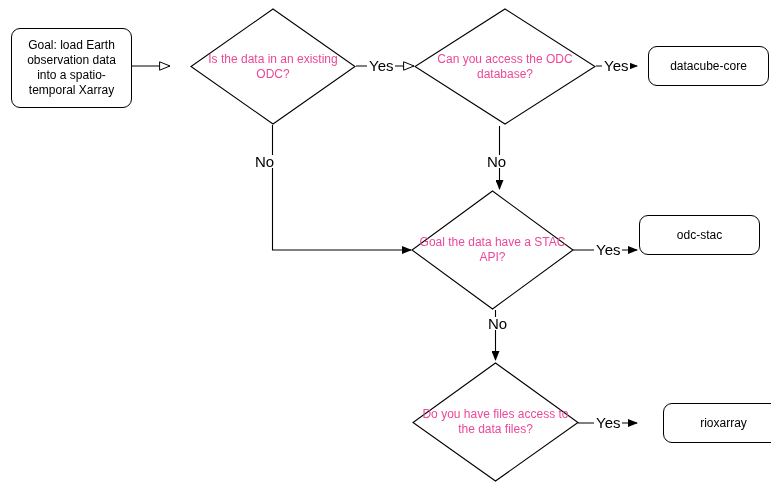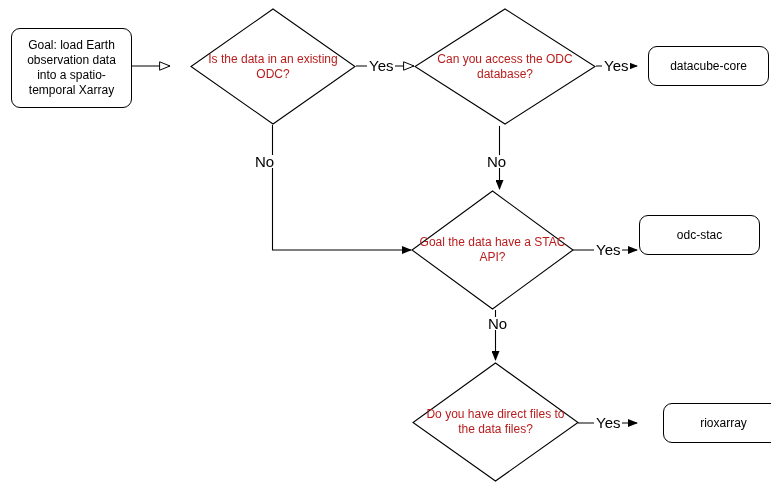--- a/index.html
+++ b/index.html
@@ -60,21 +60,21 @@
     left: 0;
     top: 0;
     width: 100%;
     height: 100%;
     display: flex;
     align-items: center;
     justify-content: center;
     text-align: center;
     font-size: 12px;
     line-height: 15px;
-    color: #b91c1c;
+    color: #ec4899;
     padding: 0 6px;
     box-sizing: border-box;
   }
 
   .edge-label {
     position: absolute;
     font-size: 15px;
     line-height: 13px;
     color: #000000;
     background: #ffffff;
@@ -144,21 +144,21 @@
   </div>
 
   <div class="node rounded-box" style="left:639px; top:215px; width:121px; height:40px;">
     <span>odc-stac</span>
   </div>
 
   <div class="diamond-wrap" style="left:412px; top:362px; width:167px; height:120px;">
     <svg width="167" height="120" viewBox="0 0 167 120">
       <polygon points="83.5,1 166,60.5 83.5,119 1,60.5" fill="#ffffff" stroke="#000000" stroke-width="1.1"></polygon>
     </svg>
-    <div class="diamond-label">Do you have direct files to the data files?</div>
+    <div class="diamond-label">Do you have files access to the data files?</div>
   </div>
 
   <div class="node rounded-box" style="left:663px; top:403px; width:121px; height:40px;">
     <span>rioxarray</span>
   </div>
 
   <div class="edge-label" style="left:367px; top:59px;">Yes</div>
 
   <div class="edge-label" style="left:253px; top:155px;">No</div>
 

